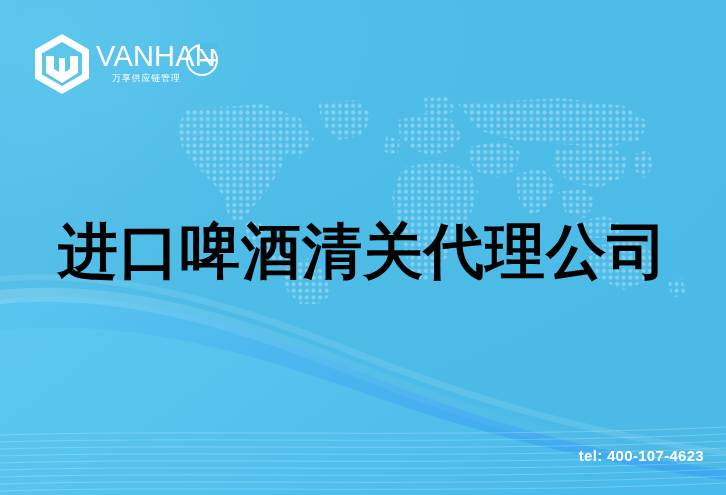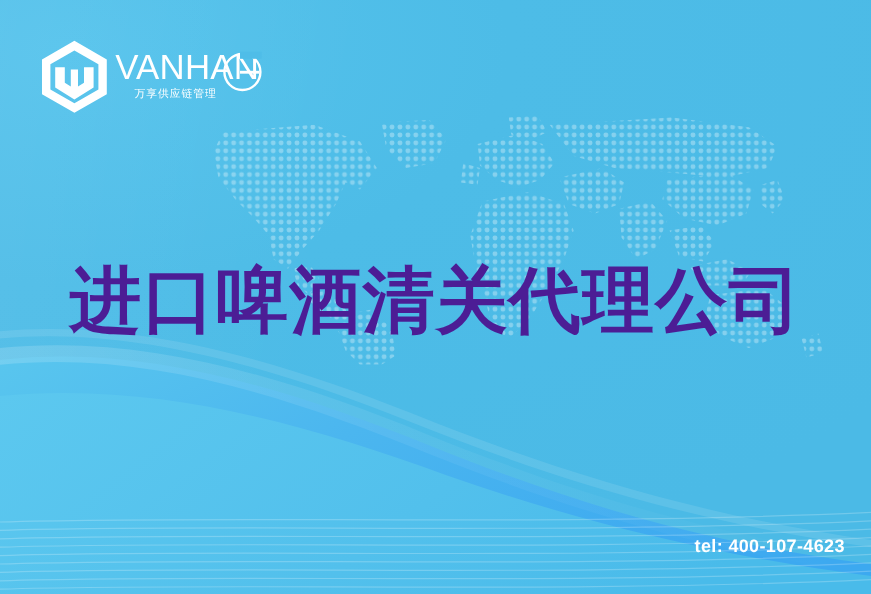--- a/index.html
+++ b/index.html
@@ -89,21 +89,21 @@
     position: absolute;
     left: 0;
     top: 214px;
     width: 726px;
     text-align: center;
     font-family: "DejaVu Sans", "Liberation Sans", sans-serif;
     font-weight: bold;
     font-size: 60px;
     line-height: 74px;
     letter-spacing: 1px;
-    color: #4c1d95;
+    color: #000000;
     white-space: nowrap;
   }
 
   
   .phone {
     position: absolute;
     right: 22px;
     bottom: 31px;
     font-family: "Liberation Sans", sans-serif;
     font-size: 15px;

